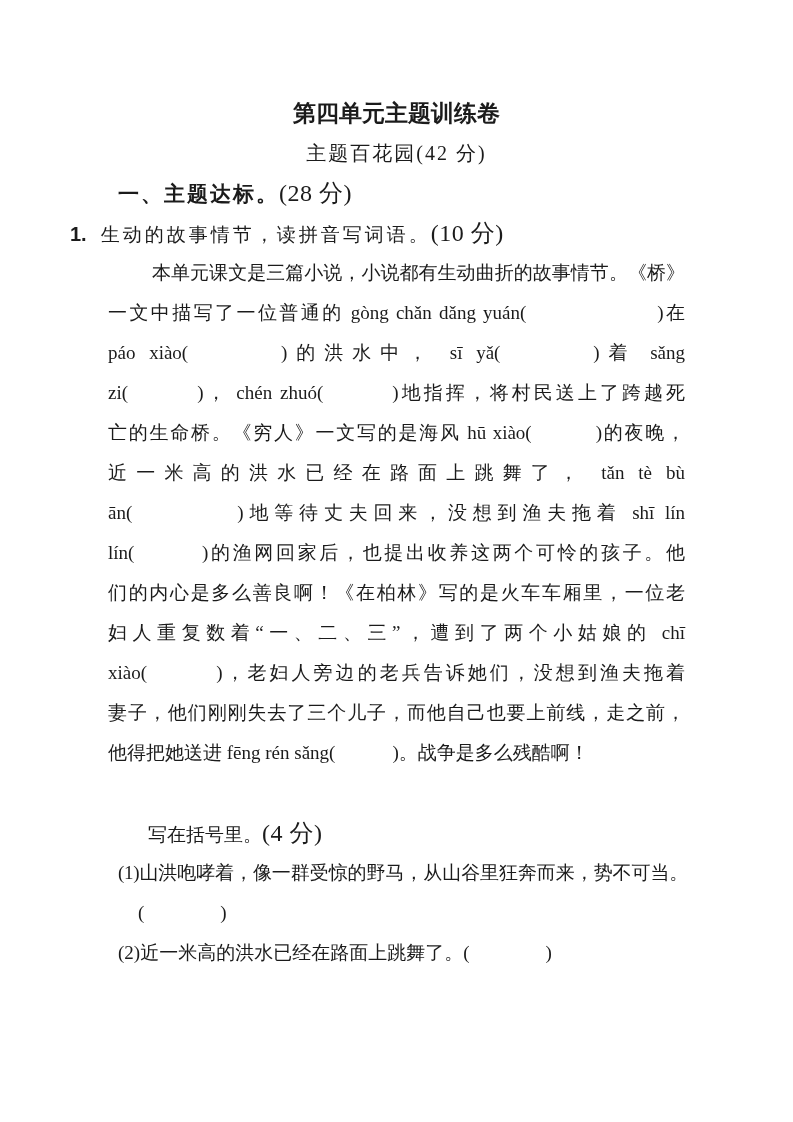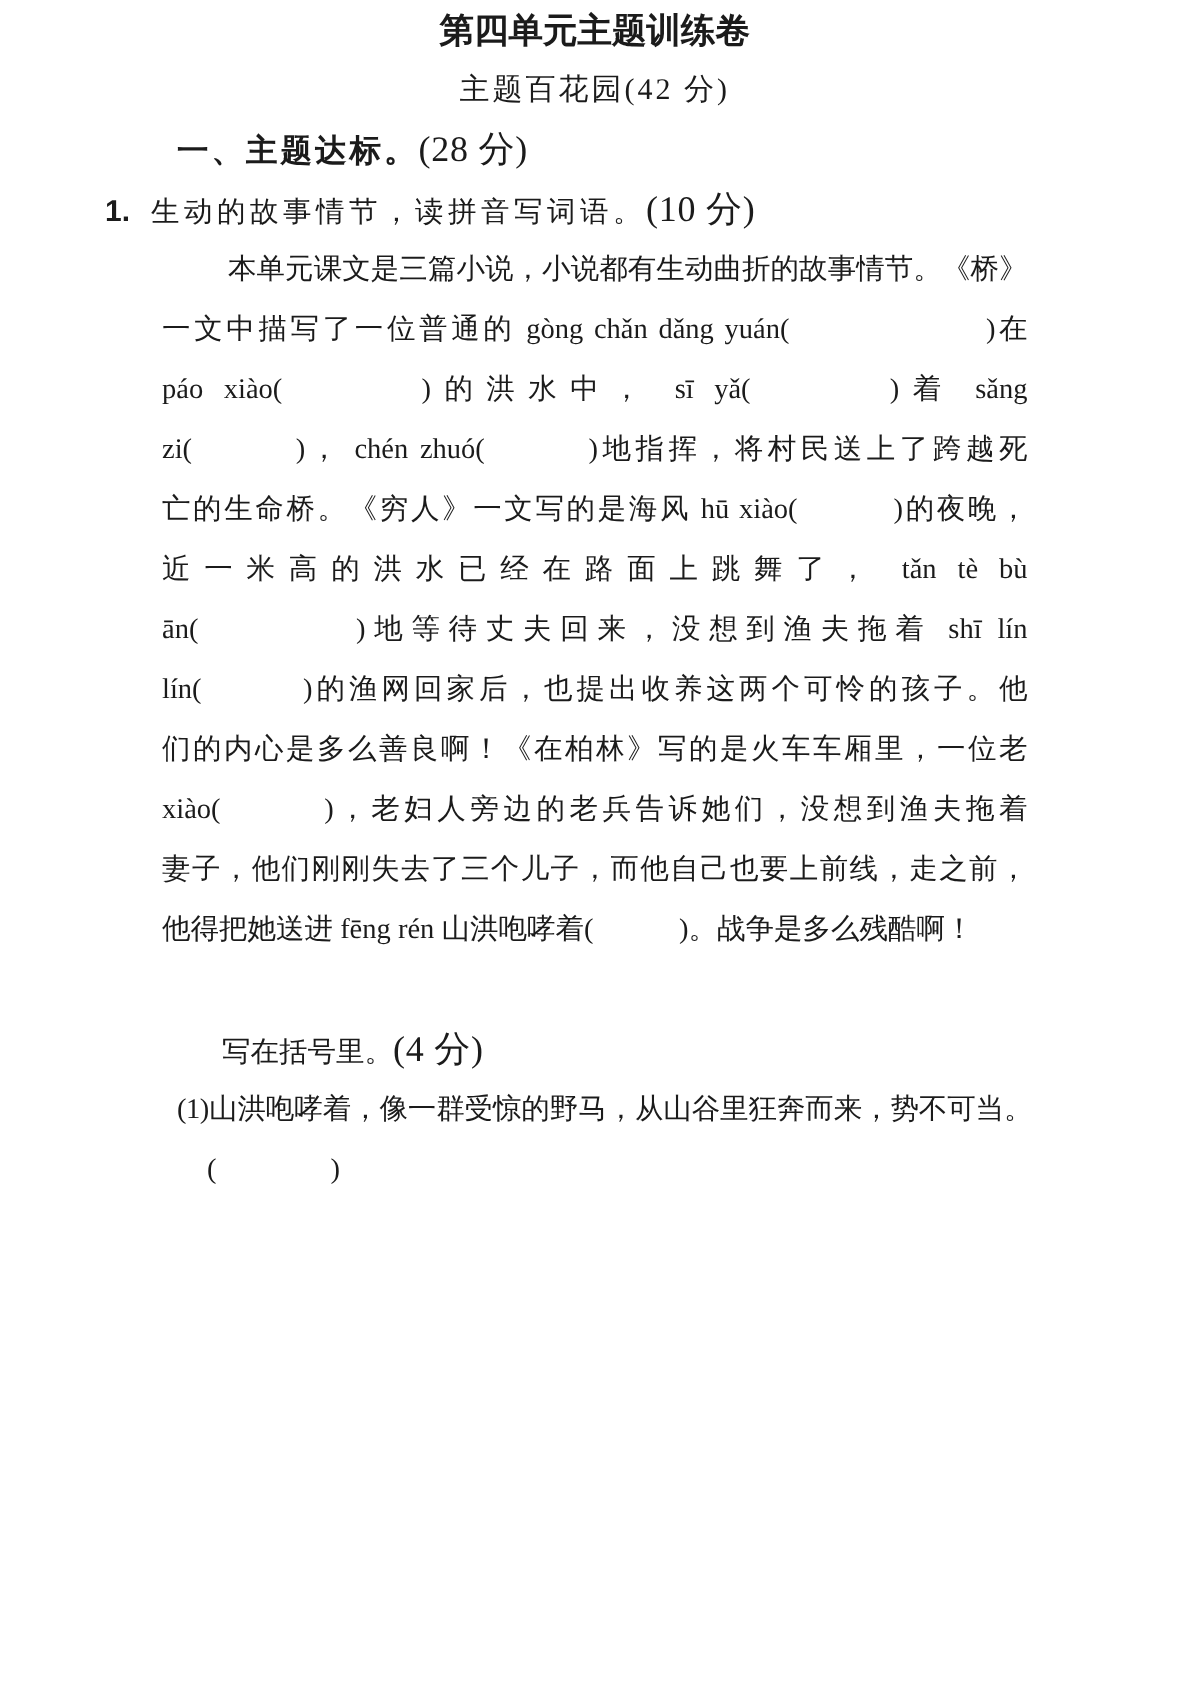--- a/index.html
+++ b/index.html
@@ -4,21 +4,21 @@
 <style>
   html,body { margin:0; padding:0; background:#ffffff; }
   .page {
     position:relative;
     width:793px; height:1122px;
     background:#ffffff;
     color:#1b1b1b;
     font-family:"Liberation Serif", serif;
     overflow:hidden;
   }
-  .content { }
+  .content { padding-top:93px; }
   .line {
     height:40px; line-height:40px;
     font-size:19px;
     white-space:nowrap;
   }
   .center { text-align:center; }
   .title-line {
     font-family:"Liberation Sans", sans-serif;
     font-weight:700;
     font-size:23px;
@@ -73,32 +73,36 @@
 
     <div class="line para j first-line">本单元课文是三篇小说，小说都有生动曲折的故事情节。《桥》</div>
     <div class="line para j">一文中描写了一位普通的 gòng chǎn dǎng yuán(　　　　　　)在</div>
     <div class="line para j">páo xiào(　　　)的洪水中， sī yǎ(　　　)着 sǎng</div>
     <div class="line para j">zi(　　　)， chén zhuó(　　　)地指挥，将村民送上了跨越死</div>
     <div class="line para j">亡的生命桥。《穷人》一文写的是海风 hū xiào(　　　)的夜晚，</div>
     <div class="line para j">近一米高的洪水已经在路面上跳舞了， tǎn tè bù</div>
     <div class="line para j">ān(　　　　)地等待丈夫回来，没想到渔夫拖着 shī lín</div>
     <div class="line para j">lín(　　　)的渔网回家后，也提出收养这两个可怜的孩子。他</div>
     <div class="line para j">们的内心是多么善良啊！《在柏林》写的是火车车厢里，一位老</div>
+    <div class="line para j">妇人重复数着“一、二、三”，遭到了两个小姑娘的 chī</div>
     <div class="line para j">xiào(　　　)，老妇人旁边的老兵告诉她们，没想到渔夫拖着</div>
     <div class="line para j">妻子，他们刚刚失去了三个儿子，而他自己也要上前线，走之前，</div>
-    <div class="line para">他得把她送进 fēng rén 山洪咆哮着(　　　)。战争是多么残酷啊！</div>
+    <div class="line para">他得把她送进 fēng rén sǎng(　　　)。战争是多么残酷啊！</div>
 
     <div class="line"></div>
 
 
     <div class="line q2head2">
       <span>写在括号里。</span><span class="score">(4 分)</span>
     </div>
 
     <div class="line item-line j tight">
       <span>(1)</span><span>山洪咆哮着，像一群受惊的野马，从山谷里狂奔而来，势不可当。</span>
     </div>
 
     <div class="line blank-line">(　　　　)</div>
 
+    <div class="line item-line">
+      <span>(2)</span><span>近一米高的洪水已经在路面上跳舞了。</span><span>(　　　　)</span>
+    </div>
 
   </div>
 </div>
 
 </body></html>

